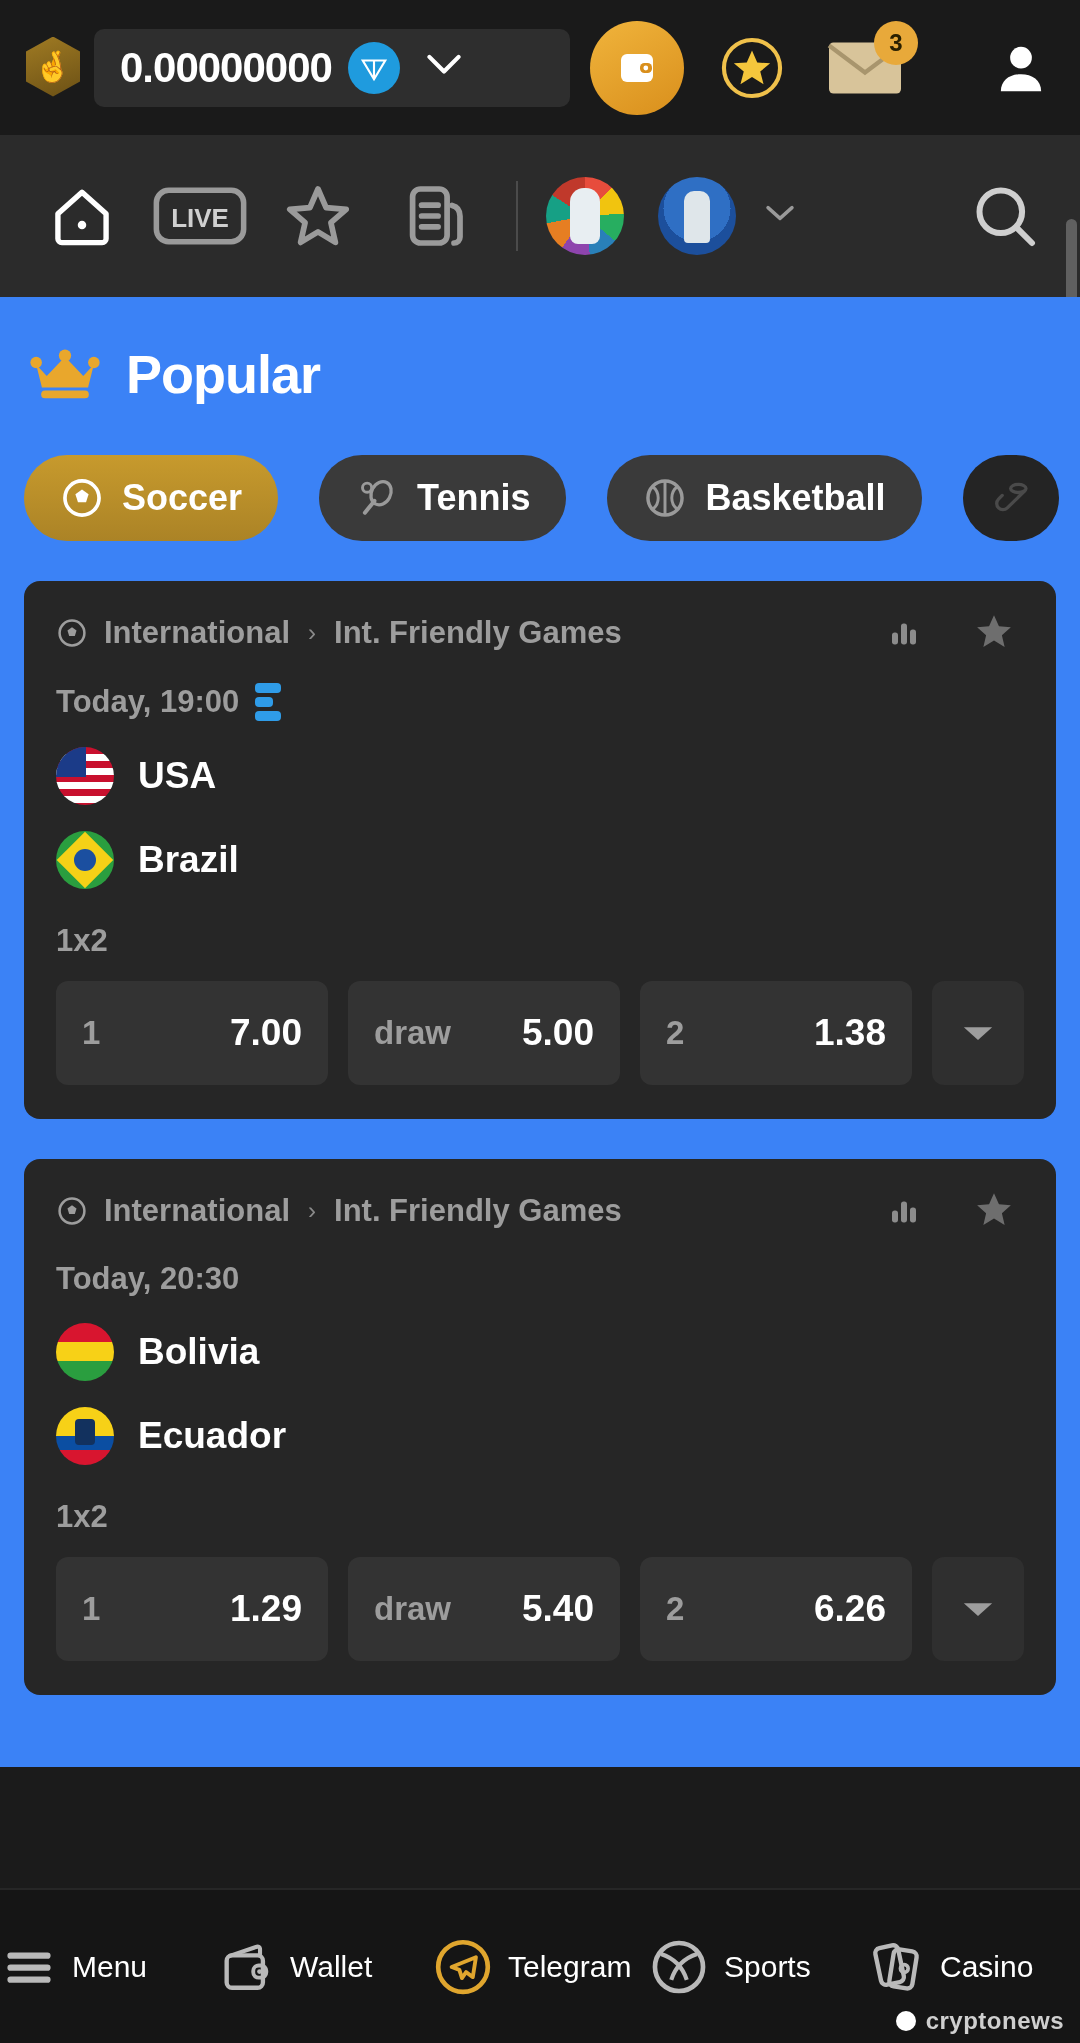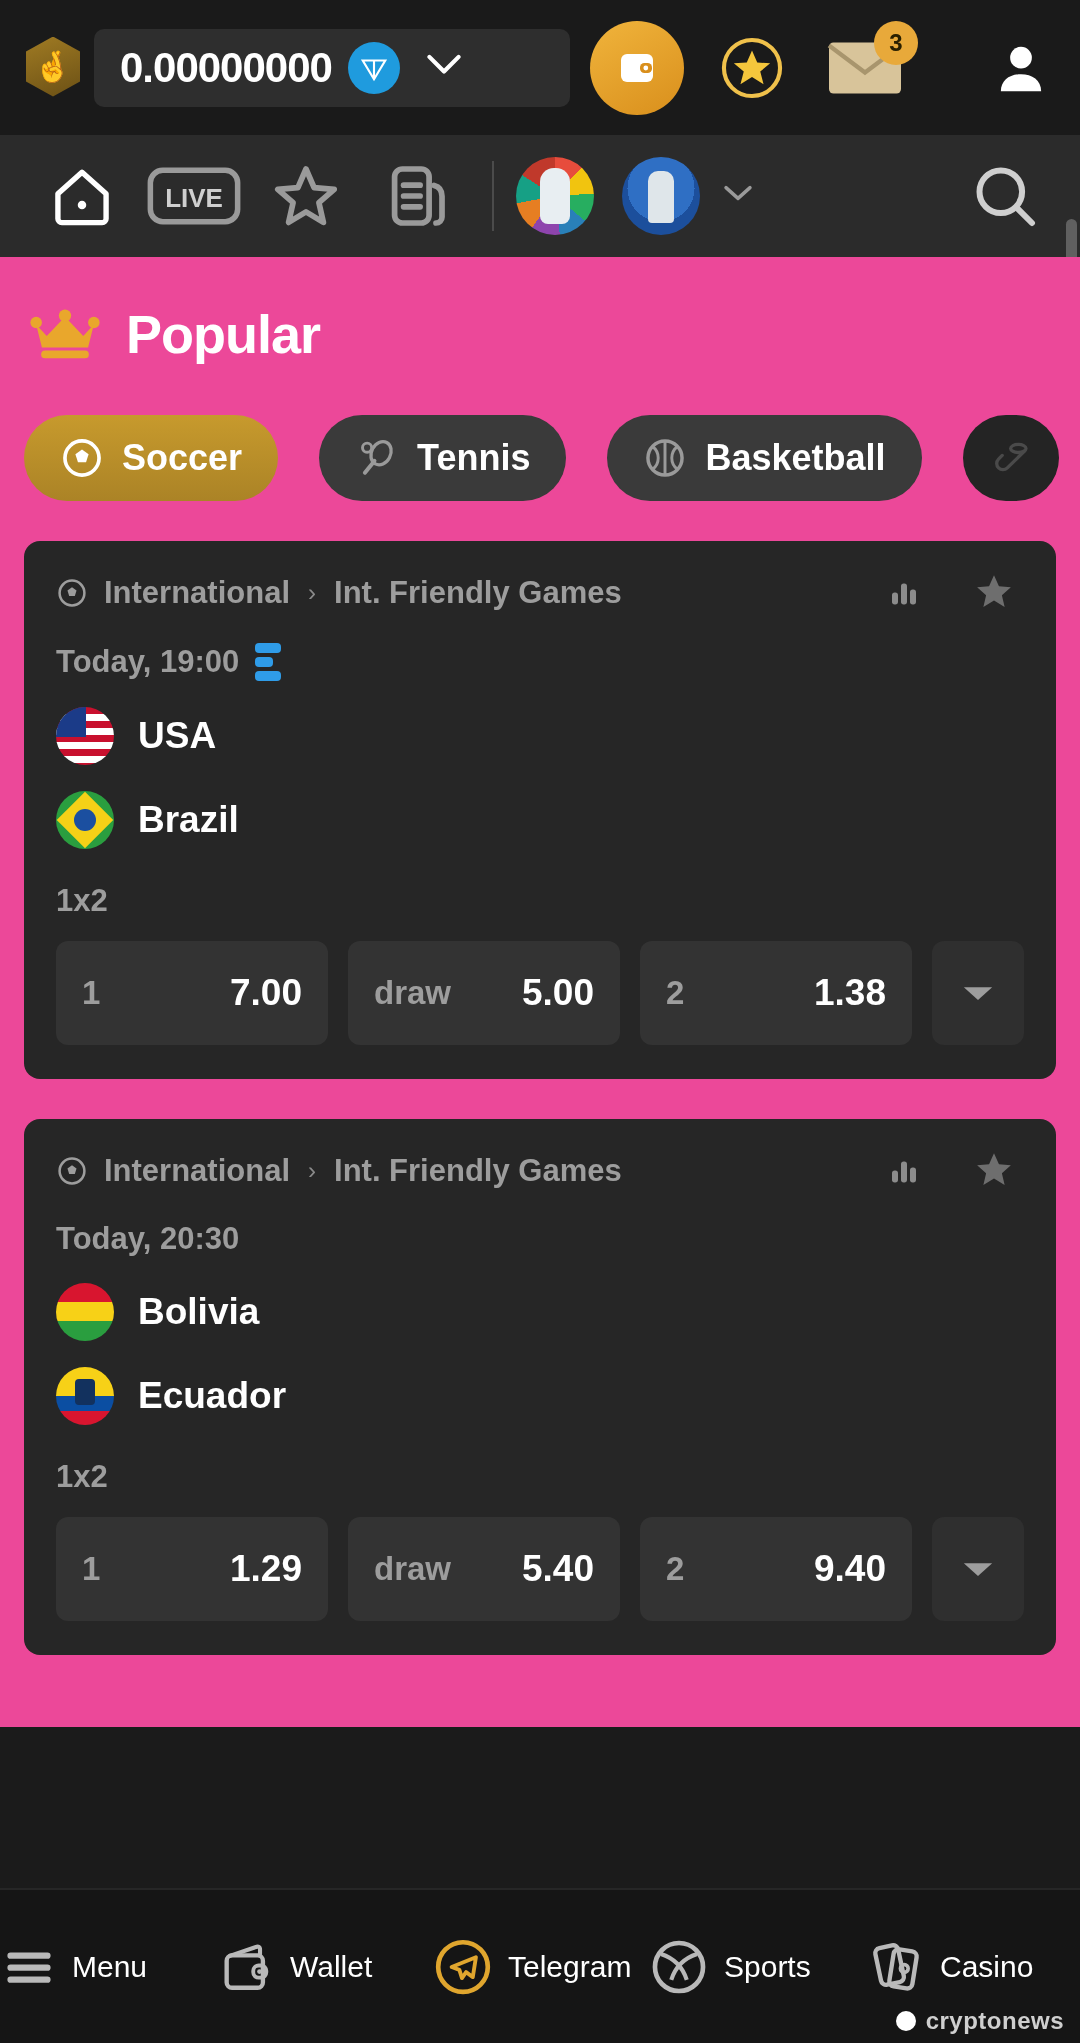--- a/index.html
+++ b/index.html
@@ -48,22 +48,22 @@
     position: absolute; right: -14px; top: -16px;
     width: 44px; height: 44px; border-radius: 50%;
     background: #e8a93a; color: #2a2000; font-size: 24px; font-weight: bold;
     display: flex; align-items: center; justify-content: center;
   }
   .profile-btn { margin-left: auto; width: 66px; height: 66px; flex: 0 0 auto;
     display:flex; align-items:center; justify-content:center;}
 
   
   .navbar {
-    height: 122px; background: #2b2b2b;
-    display: flex; align-items: center; padding: 4px 30px; gap: 8px;
+    height: 162px; background: #2b2b2b;
+    display: flex; align-items: center; padding: 4px 30px; gap: 14px;
     position: relative;
   }
   .nav-ic { width: 104px; display: flex; align-items: center; justify-content: center; }
   .nav-divider { width: 2px; height: 70px; background: #4b4b4b; margin: 0 14px; }
   .tour-badge { width: 78px; height: 78px; border-radius: 50%; overflow: hidden;
     display:flex; align-items:center; justify-content:center; flex: 0 0 auto; margin-right: 20px;}
   .tour-euro { background: conic-gradient(#e74c3c 0 12%, #f1c40f 12% 24%, #27ae60 24% 36%,
       #2980b9 36% 48%, #8e44ad 48% 60%, #e67e22 60% 72%, #16a085 72% 84%, #c0392b 84% 100%);
     position: relative; }
   .tour-euro::after { content:''; position:absolute; left:50%; top:14%; transform:translateX(-50%);
@@ -71,21 +71,21 @@
   .tour-copa { background: radial-gradient(circle at 50% 40%, #2f6fc4 0 55%, #1c4f9c 55% 100%);
     position: relative; }
   .tour-copa::after { content:''; position:absolute; left:50%; top:18%; transform:translateX(-50%);
     width: 26px; height: 52px; background:#dfe6ea; border-radius: 10px 10px 4px 4px; }
   .nav-caret { color:#9a9a9a; font-size: 22px; margin-left: -6px; margin-right: 18px;}
   .nav-search { margin-left: auto; width: 90px; display:flex; align-items:center; justify-content:center;}
   .scroll-track { position: absolute; right: 3px; top: 84px; width: 11px; height: 160px;
     background: #606060; border-radius: 6px; }
 
   
-  .content { position: relative; height: 1470px; background: #ec4899; overflow: hidden; }
+  .content { position: relative; height: 1470px; background: #3b82f6; overflow: hidden; }
 
   .page-head { display: flex; align-items: center; gap: 26px; padding: 46px 30px 0 30px; }
   .crown { width: 70px; height: 50px; flex:0 0 auto; }
   .page-title { font-size: 54px; font-weight: bold; color: #fff; letter-spacing: -1px; }
 
   .chips { display: flex; gap: 41px; padding: 50px 0 0 24px; }
   .chip {
     height: 86px; border-radius: 43px; background: #3a3a3a;
     display: flex; align-items: center; gap: 18px; padding: 0 36px; flex: 0 0 auto;
   }
@@ -413,21 +413,21 @@
         <div class="odds-btn">
           <span class="odds-key">1</span>
           <span class="odds-val">1.29</span>
         </div>
         <div class="odds-btn">
           <span class="odds-key">draw</span>
           <span class="odds-val">5.40</span>
         </div>
         <div class="odds-btn">
           <span class="odds-key">2</span>
-          <span class="odds-val">9.40</span>
+          <span class="odds-val">6.26</span>
         </div>
         <div class="odds-more">
           <svg width="34" height="22" viewBox="0 0 24 14">
             <polygon points="2,3 22,3 12,12" fill="#9d9d9d"></polygon>
           </svg>
         </div>
       </div>
     </div>
   </div>
 

